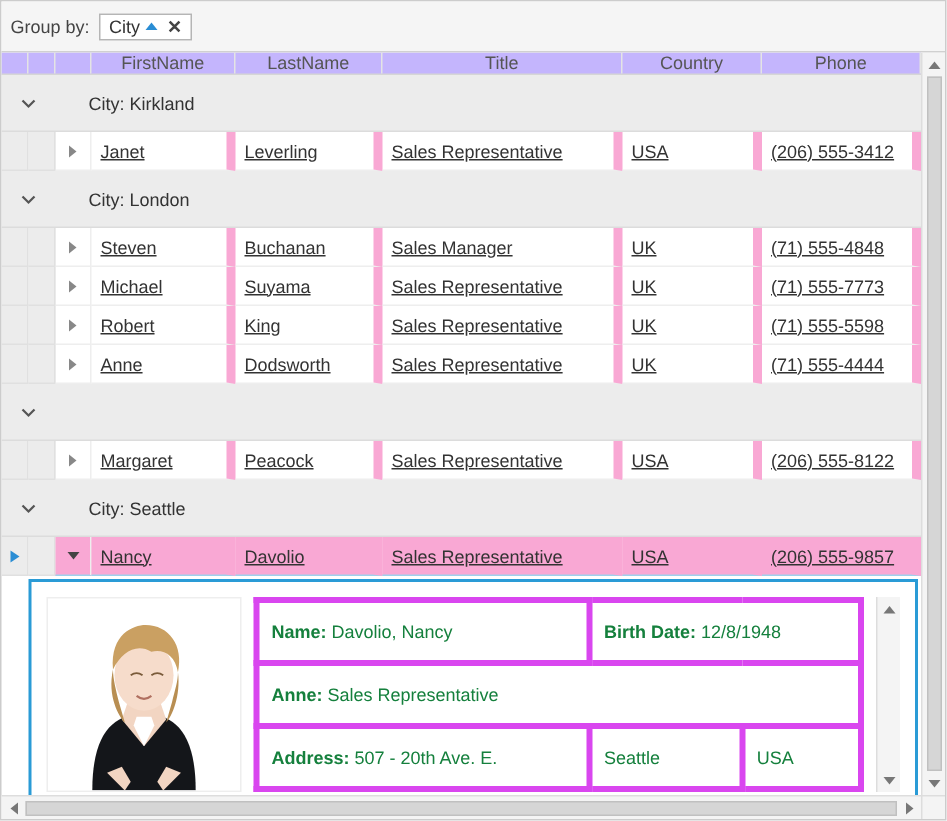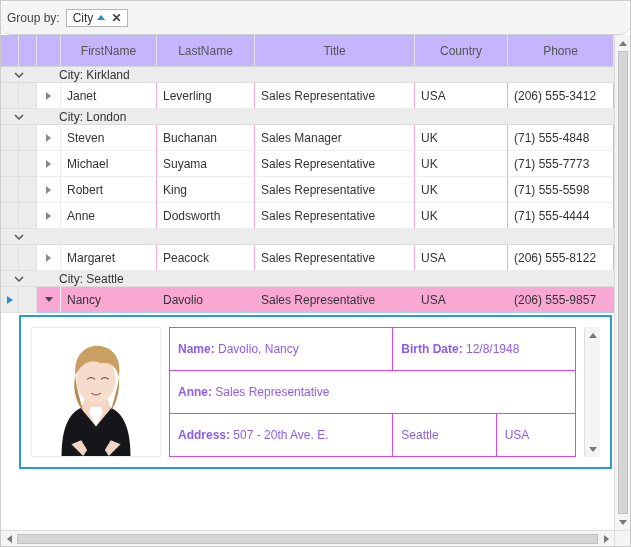--- a/index.html
+++ b/index.html
@@ -19,21 +19,20 @@
     position: relative;
   }
   .group-panel {
     height: 34px;
     background: #f5f5f5;
     border-bottom: 1px solid #d0d0d0;
     display: flex;
     align-items: center;
     padding: 0 6px;
     gap: 6px;
-    border-radius: 10px;
   }
   .group-panel .label { color: #444; }
   .group-tag {
     background: #fff;
     border: 1px solid #b5b5b5;
     padding: 1px 4px 1px 6px;
     display: flex;
     align-items: center;
     gap: 4px;
     cursor: pointer;
@@ -76,32 +75,33 @@
   }
   .col-indent1 { width: 18px; flex: none; }
   .col-indent2 { width: 18px; flex: none; }
   .col-expand  { width: 24px; flex: none; }
   .col-first   { width: 96px; flex: none; }
   .col-last    { width: 98px; flex: none; }
   .col-title   { width: 160px; flex: none; }
   .col-country { width: 93px; flex: none; }
   .col-phone   { flex: 1; text-align: center; }
   .data-cell {
-    border-right: 1px solid #f9a8d4;
+    border-right: 6px solid #f9a8d4;
     border-bottom: 1px solid #eee;
     display: flex;
     align-items: center;
     padding: 0 6px;
     height: 26px;
     overflow: hidden;
     white-space: nowrap;
+    text-decoration: underline;
   }
   .group-row {
     display: flex;
-    height: 16px;
+    height: 38px;
     background: #ececec;
     border-bottom: 1px solid #dcdcdc;
     align-items: stretch;
     cursor: pointer;
   }
   .group-row .gcell {
     display:flex; align-items:center;
   }
   .group-row .chev {
     width: 36px;
@@ -192,25 +192,25 @@
     flex:none;
     position:relative;
     overflow:hidden;
   }
   .portrait svg{width:100%;height:100%;}
   .info-grid {
     flex:1;
     border-collapse:collapse;
   }
   .info-grid td {
-    border:1px solid #d946ef;
+    border:4px solid #d946ef;
     padding:6px 8px;
     height:40px;
     vertical-align:middle;
-    color:#8b5cf6;
+    color:#15803d;
   }
   .info-grid .lbl { font-weight:bold; }
   .detail-scroll {
     width:16px;
     border-left:1px solid #ddd;
     background:#f4f4f4;
     display:flex;flex-direction:column;justify-content:space-between;align-items:center;
     padding:2px 0;
     cursor:pointer;
   }

